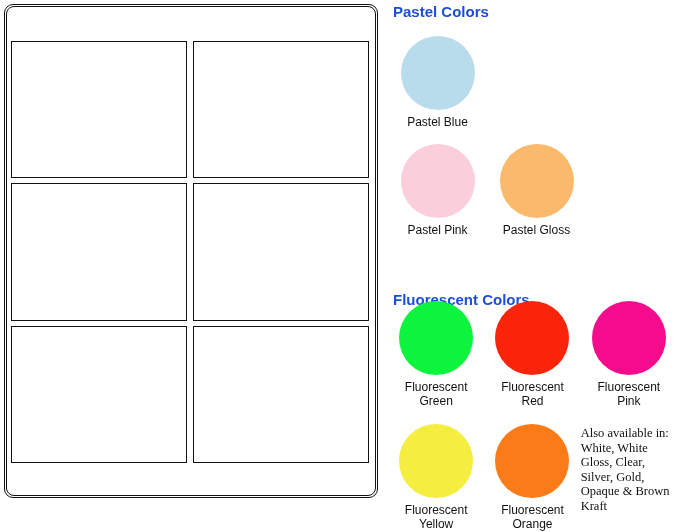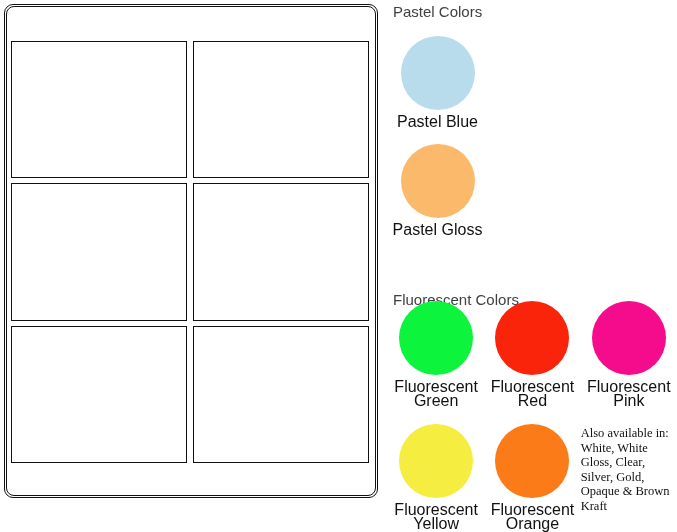--- a/index.html
+++ b/index.html
@@ -61,22 +61,22 @@
   #color-panel {
     position: absolute;
     left: 388px;
     top: 0;
     width: 289px;
     height: 532px;
   }
   .section-heading {
     font-size: 15px;
     line-height: 16px;
-    color: #404040;
-    font-weight: normal;
+    color: #1d4ed8;
+    font-weight: bold;
     margin: 0;
     white-space: nowrap;
   }
   #pastel-heading { position: absolute; left: 5px; top: 4px; }
   #fluorescent-heading { position: absolute; left: 5px; top: 269px; margin-top: 23px; }
 
   .swatch-row {
     position: absolute;
     left: 0;
     width: 289px;
@@ -89,21 +89,21 @@
     align-items: center;
   }
   .swatch-dot {
     width: 74px;
     height: 74px;
     border-radius: 50%;
     flex: 0 0 auto;
   }
   .swatch-label {
     margin-top: 5px;
-    font-size: 16px;
+    font-size: 12px;
     line-height: 14px;
     text-align: center;
     color: #111111;
     white-space: pre-line;
   }
 
   #pastel-row-1 { top: 36px; }
   #pastel-row-2 { top: 144px; }
   #fluorescent-row-1 { top: 301px; }
   #fluorescent-row-2 { top: 424px; }
@@ -141,20 +141,24 @@
 
   <div class="swatch-row" id="pastel-row-1">
     <div class="swatch">
       <div class="swatch-dot" style="background: rgb(184, 220, 235);"></div>
       <div class="swatch-label">Pastel Blue</div>
     </div>
   </div>
 
   <div class="swatch-row" id="pastel-row-2">
     <div class="swatch">
+      <div class="swatch-dot" style="background: rgb(251, 206, 219);"></div>
+      <div class="swatch-label">Pastel Pink</div>
+    </div>
+    <div class="swatch">
       <div class="swatch-dot" style="background: rgb(251, 185, 107);"></div>
       <div class="swatch-label">Pastel Gloss</div>
     </div>
   </div>
 
   <h2 class="section-heading" id="fluorescent-heading">Fluorescent Colors</h2>
 
   <div class="swatch-row" id="fluorescent-row-1">
     <div class="swatch">
       <div class="swatch-dot" style="background: rgb(12, 245, 60);"></div>

